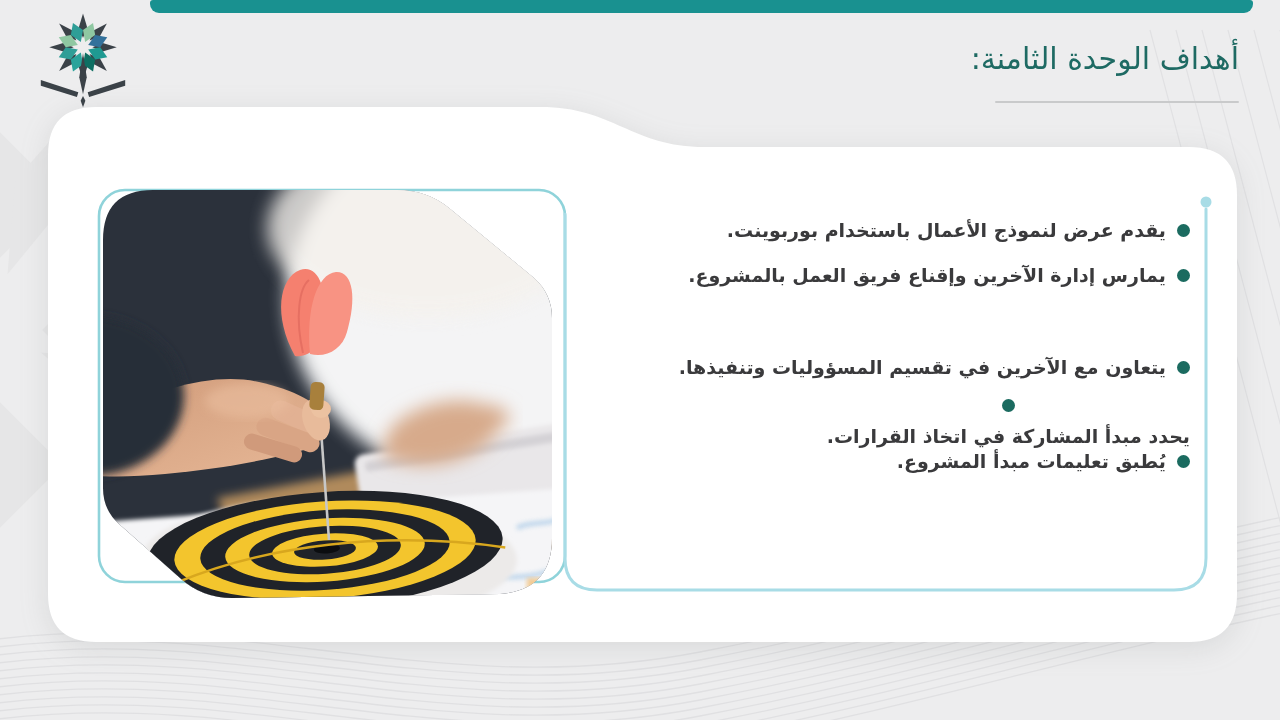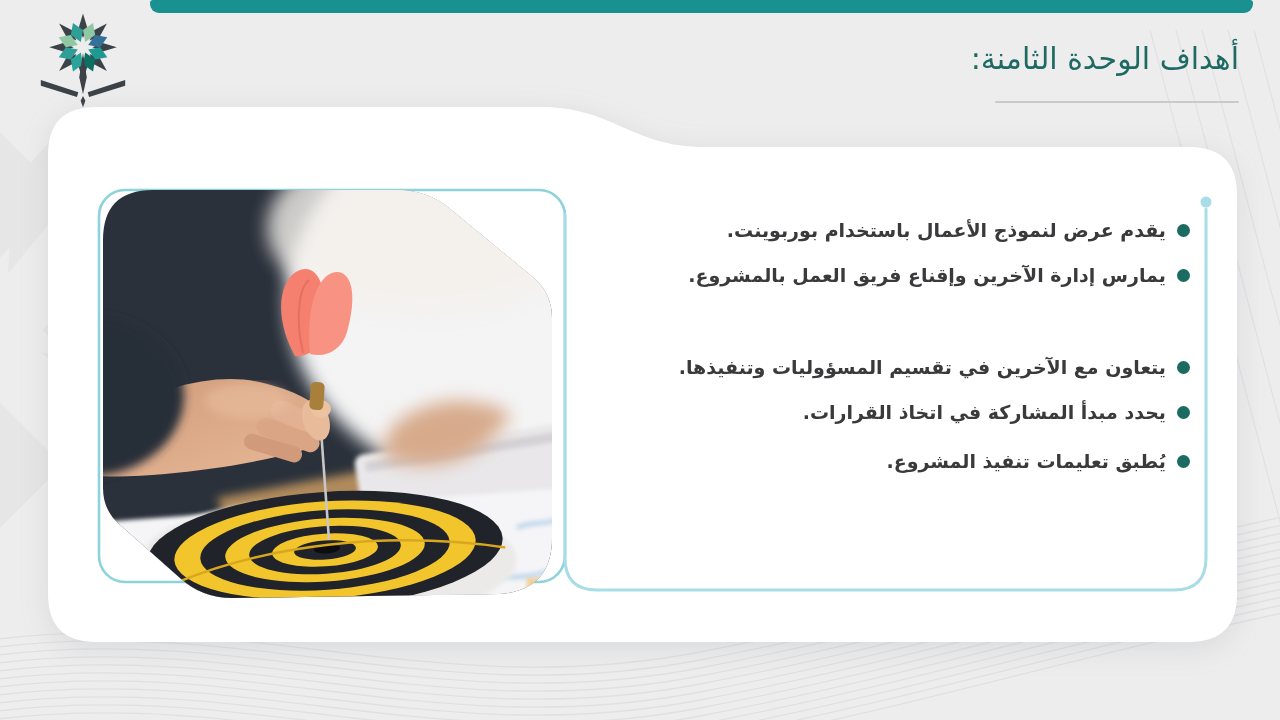--- a/index.html
+++ b/index.html
@@ -39,21 +39,21 @@
     position:absolute;right:0;display:flex;align-items:center;gap:11px;
     white-space:nowrap;
   }
   .bullet-dot{
     width:13px;height:13px;border-radius:50%;background:#1b6b60;flex:0 0 13px;
   }
   .objective-text{
     font-size:19px;font-weight:700;color:#3a3a3c;line-height:26px;
   }
   .o1{top:217px;} .o2{top:262px;} .o3{top:307px;}
-  .o4{top:354px;} .o5{top:399px;} .o6{top:448px;}
+  .o4{top:354px;} .o5{top:399px;flex-direction:column;} .o6{top:448px;}
 </style>
 </head>
 <body>
 
 <div class="stage">
 
   <svg class="layer" viewBox="0 0 1280 720" aria-hidden="true">
 
     <g fill="#e6e6e7">
       <g transform="translate(-15,330)">
@@ -244,17 +244,17 @@
     <li class="objective o4">
       <span class="bullet-dot"></span>
       <span class="objective-text">يتعاون مع الآخرين في تقسيم المسؤوليات وتنفيذها.</span>
     </li>
     <li class="objective o5">
       <span class="bullet-dot"></span>
       <span class="objective-text">يحدد مبدأ المشاركة في اتخاذ القرارات.</span>
     </li>
     <li class="objective o6">
       <span class="bullet-dot"></span>
-      <span class="objective-text">يُطبق تعليمات تنفيذ المشروع.</span>
+      <span class="objective-text">يُطبق تعليمات مبدأ المشروع.</span>
     </li>
   </ul>
 
 </div>
 
 </body></html>

